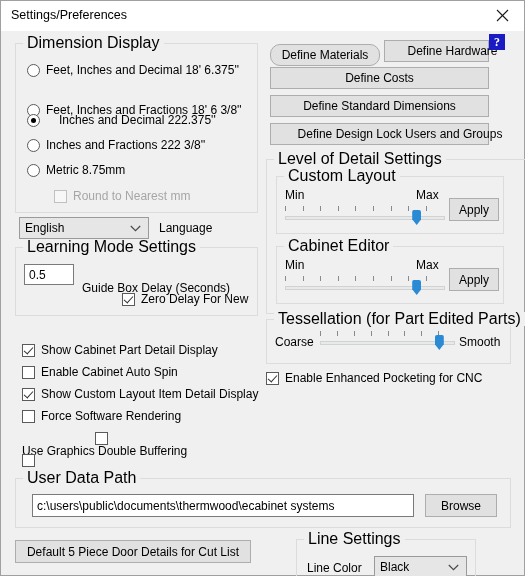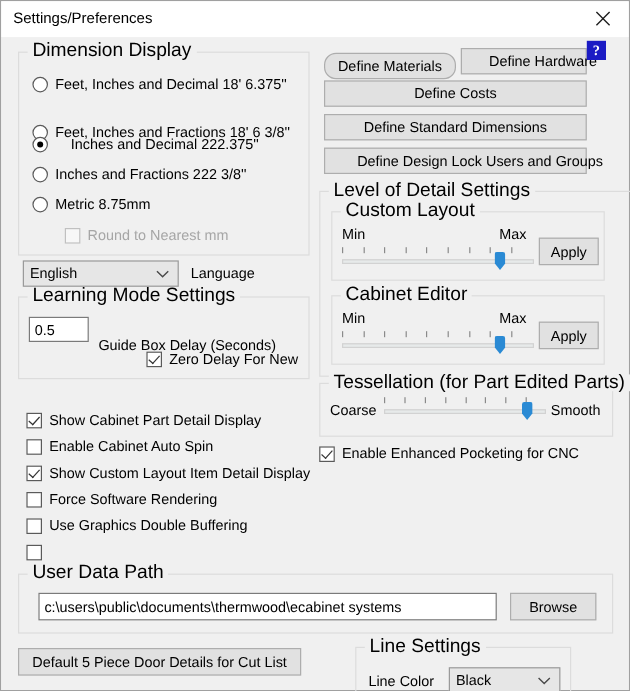--- a/index.html
+++ b/index.html
@@ -318,21 +318,21 @@
       <span class="label-txt">Enable Cabinet Auto Spin</span>
     </div>
     <div class="check-row" style="left:21px; top:357px;">
       <span class="check-box checked"></span>
       <span class="label-txt">Show Custom Layout Item Detail Display</span>
     </div>
     <div class="check-row" style="left:21px; top:379px;">
       <span class="check-box"></span>
       <span class="label-txt">Force Software Rendering</span>
     </div>
-    <div class="check-row" style="left:21px; top:401px;">
+    <div class="check-row" style="left:21px; top:401px;flex-direction:column;">
       <span class="check-box"></span>
       <span class="label-txt">Use Graphics Double Buffering</span>
     </div>
     <div class="check-row" style="left:21px; top:423px;">
       <span class="check-box"></span>
     </div>
 
     <button class="btn" style="left:269px; top:13px; width:110px; height:22px;border-radius:10px;">Define Materials</button>
     <button class="btn" style="left:383px; top:9px; width:105px; height:22px;padding-left:32px;">Define Hardware</button>
     <div class="help-btn" style="left:488px; top:3px;">?</div>

